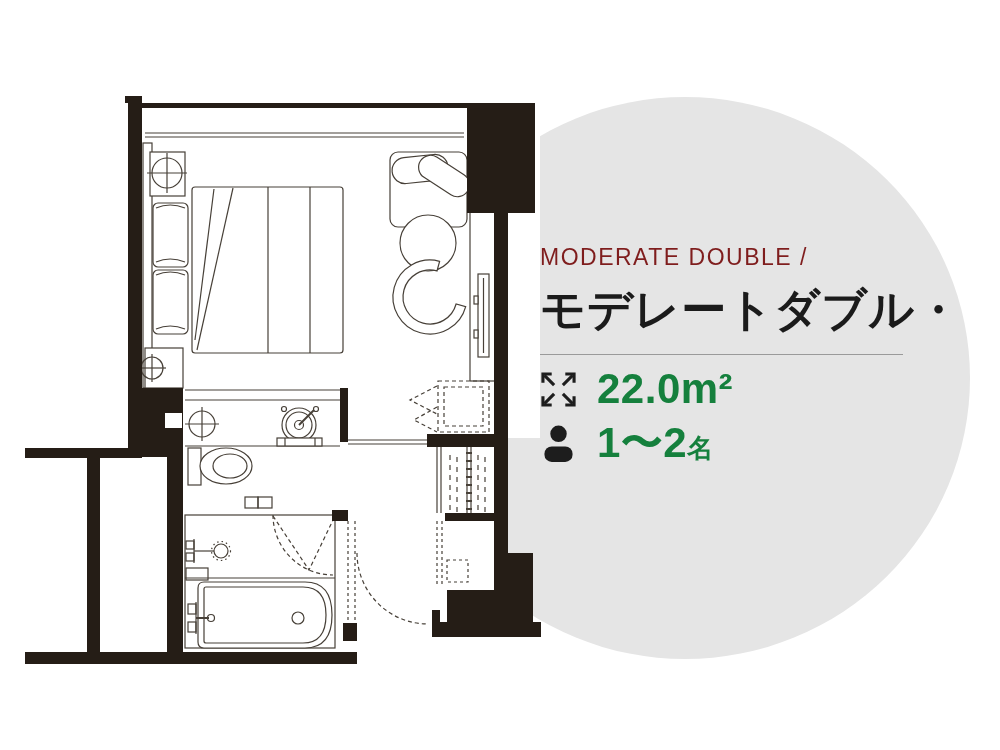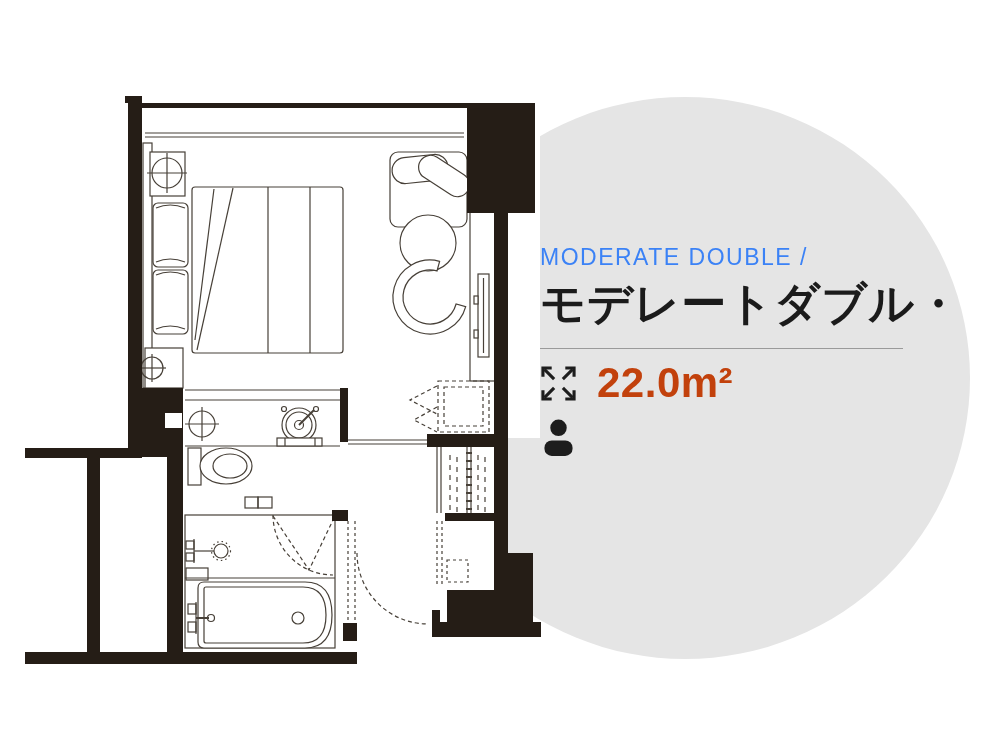--- a/index.html
+++ b/index.html
@@ -10,35 +10,35 @@
   .gray-circle{
     position:absolute;left:400px;top:97px;width:570px;height:562px;
     border-radius:50%;
   }
   .plan-svg{position:absolute;left:0;top:0;}
   .info{
     position:absolute;left:540px;top:242px;width:420px;color:#1d1d1d;
   }
   .heading-en{
     font-size:23px;line-height:30px;font-weight:500;letter-spacing:1.5px;
-    color:#3b82f6;white-space:nowrap;
+    color:#7f1d1d;white-space:nowrap;
   }
   .title-ja{
-    margin-top:4px;font-size:45px;line-height:56px;font-weight:700;
+    margin-top:10px;font-size:45px;line-height:56px;font-weight:700;
     letter-spacing:1px;color:#1b1b1b;white-space:nowrap;
   }
   .divider{
     margin-top:16px;width:363px;height:0;border-top:1px solid #9a9a9a;
   }
   .spec-row{
     display:flex;align-items:center;margin-top:14px;height:40px;
   }
   .spec-row .icon-box{width:36px;display:flex;justify-content:center;}
   .spec-text{
-    margin-left:21px;font-size:42px;font-weight:600;color:#c2410c;
+    margin-left:21px;font-size:42px;font-weight:600;color:#15803d;
     letter-spacing:0.5px;white-space:nowrap;
   }
   .spec-unit{font-size:26px;font-weight:600;}
 </style>
 </head>
 <body>
 
 <div class="stage">
 
   <div class="gray-circle" style="background: rgb(229, 229, 229);"></div>
@@ -271,16 +271,19 @@
       <span class="spec-text">22.0m²</span>
     </div>
 
     <div class="spec-row">
       <span class="icon-box">
         <svg width="31" height="39" viewBox="0 0 32 40" fill="#1d1d1d">
           <circle cx="16" cy="10" r="8.5"></circle>
           <rect x="1.5" y="23" width="29" height="16" rx="7.5"></rect>
         </svg>
       </span>
+      <span class="spec-text">
+        <span>1〜2</span><span class="spec-unit">名</span>
+      </span>
     </div>
   </div>
 
 </div>
 
 </body></html>

